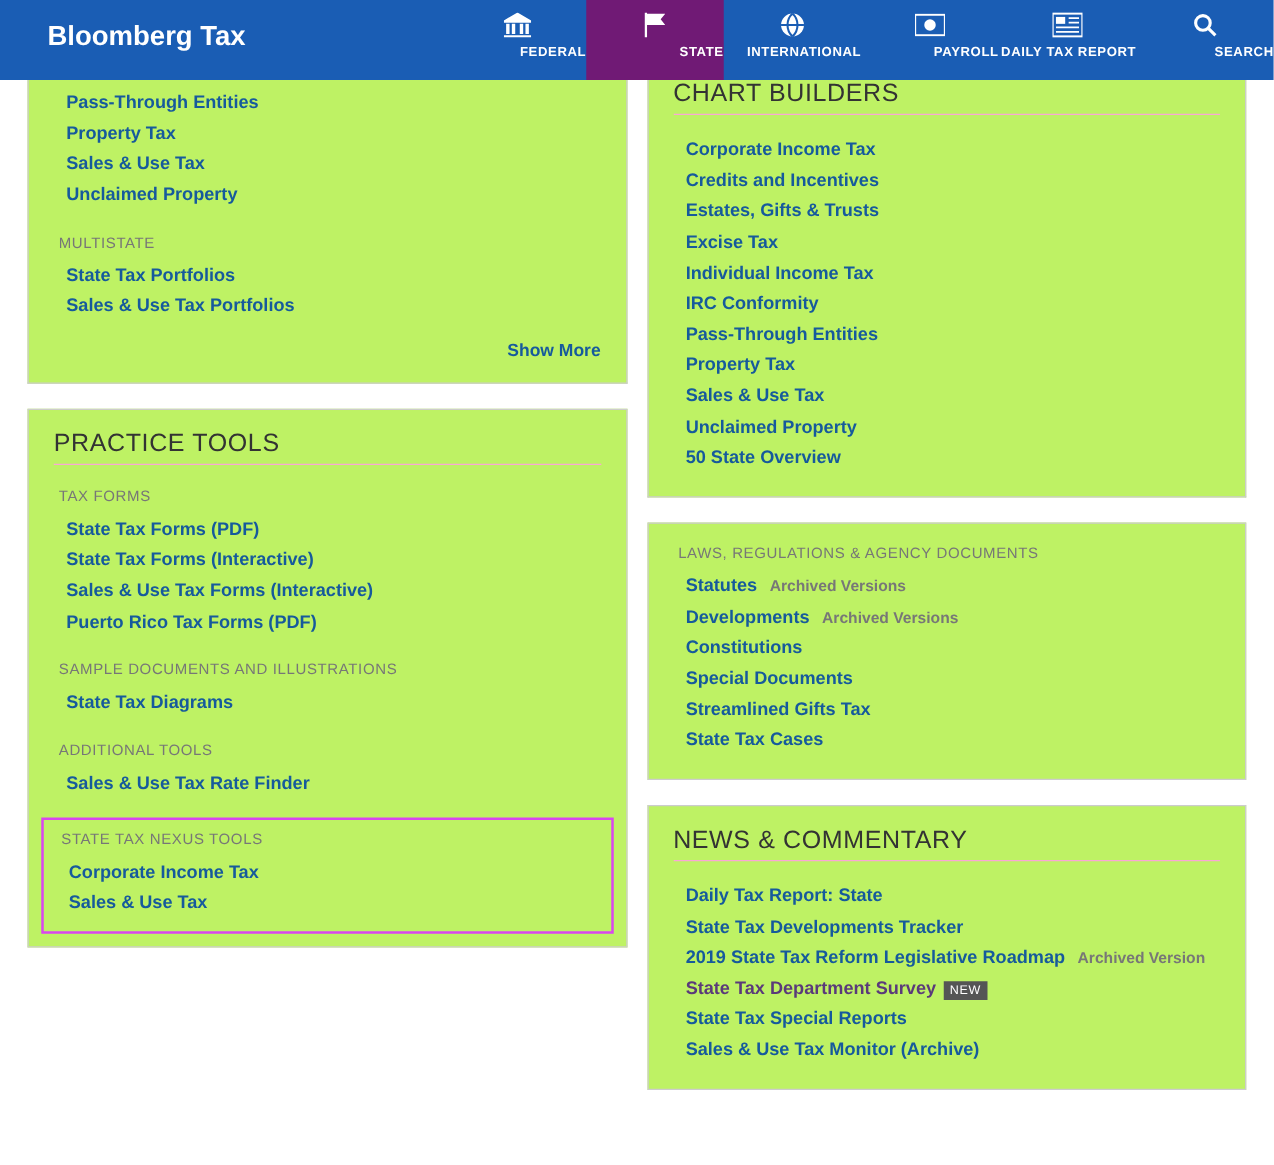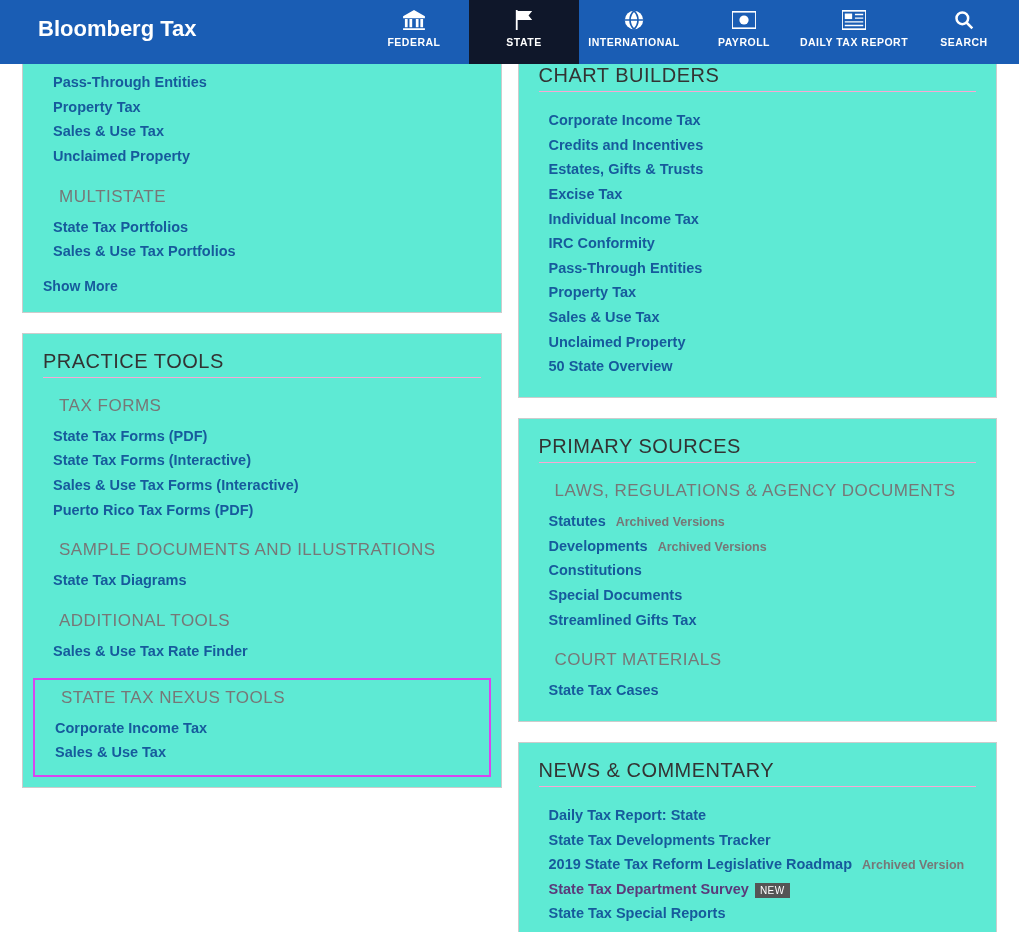--- a/index.html
+++ b/index.html
@@ -1,36 +1,36 @@
 <!DOCTYPE html>
 <html><head>
 <meta charset="utf-8">
 <style>
 * { box-sizing: border-box; margin: 0; padding: 0; }
 body { font-family: Arial, Helvetica, sans-serif; background: #fff; width: 1019px; }
 .header { background: #1a5db4; display: flex; align-items: stretch; height: 64px; }
 .logo { color: #fff; font-size: 22px; font-weight: bold; padding: 16px 28px 0 38px; width: 360px; }
 .nav { display: flex; }
 .nav-item { width: 110px; text-align: center; color: #fff; cursor: pointer; padding-top: 8px; }
-.nav-item.active { background: #0f172a; }
+.nav-item.active { background: #701a75; }
 .nav-icon { height: 24px; display: flex; align-items: center; justify-content: center; }
-.nav-label { font-size: 10.5px; letter-spacing: 0.5px; font-weight: bold; margin-top: 4px; }
+.nav-label { font-size: 10.5px; letter-spacing: 0.5px; font-weight: bold; margin-top: 4px; text-align: right; }
 .content { display: flex; gap: 16px; padding: 0 22px 20px 22px; }
 .col { flex: 1; }
-.panel { border: 1px solid #ccc; padding: 16px 20px 18px 20px; margin-top: 0; background: #5eead4; }
+.panel { border: 1px solid #ccc; padding: 16px 20px 18px 20px; margin-top: 0; background: #bef264; }
 .panel + .panel, .panel.spaced { margin-top: 20px; }
 .panel-title { font-size: 20px; color: #333; border-bottom: 1px solid #f9a8d4; padding-bottom: 4px; margin-bottom: 16px; letter-spacing: 0.5px; }
-.subhead { color: #777; font-size: 17px; letter-spacing: 0.5px; margin: 18px 0 8px 16px; }
+.subhead { color: #777; font-size: 12px; letter-spacing: 0.5px; margin: 18px 0 8px 4px; }
 .subhead:first-of-type { margin-top: 0; }
 .links { padding-left: 10px; }
 .link { color: #165a9c; font-weight: bold; font-size: 14.5px; line-height: 1.7; cursor: pointer; display: block; }
 .link.visited { color: #5a3a7a; }
 .inline-note { color: #777; font-size: 12.5px; font-weight: bold; margin-left: 10px; cursor: pointer; }
 .badge { background: #555; color: #fff; font-size: 10px; padding: 2px 5px; margin-left: 6px; letter-spacing: 0.5px; vertical-align: middle; }
-.show-more { text-align: left; color: #165a9c; font-weight: bold; font-size: 14px; margin-top: 14px; cursor: pointer; }
+.show-more { text-align: right; color: #165a9c; font-weight: bold; font-size: 14px; margin-top: 14px; cursor: pointer; }
 .highlight-box { border: 2px solid #d946ef; padding: 8px 10px 10px 10px; margin: 14px -10px -8px -10px; }
 .highlight-box .subhead { margin-top: 0; }
 .row-link { display: flex; align-items: baseline; }
 svg { fill: #fff; }
 </style>
 </head>
 <body>
 
 <div class="header">
   <div class="logo">Bloomberg Tax</div>
@@ -150,36 +150,34 @@
         <span class="link">IRC Conformity</span>
         <span class="link">Pass-Through Entities</span>
         <span class="link">Property Tax</span>
         <span class="link">Sales &amp; Use Tax</span>
         <span class="link">Unclaimed Property</span>
         <span class="link">50 State Overview</span>
       </div>
     </div>
 
     <div class="panel spaced">
-      <div class="panel-title">PRIMARY SOURCES</div>
       <div class="subhead">LAWS, REGULATIONS &amp; AGENCY DOCUMENTS</div>
       <div class="links">
         <div class="row-link">
           <span class="link">Statutes</span>
           <span class="inline-note">Archived Versions</span>
         </div>
         <div class="row-link">
           <span class="link">Developments</span>
           <span class="inline-note">Archived Versions</span>
         </div>
         <span class="link">Constitutions</span>
         <span class="link">Special Documents</span>
         <span class="link">Streamlined Gifts Tax</span>
       </div>
-      <div class="subhead">COURT MATERIALS</div>
       <div class="links">
         <span class="link">State Tax Cases</span>
       </div>
     </div>
 
     <div class="panel spaced">
       <div class="panel-title">NEWS &amp; COMMENTARY</div>
       <div class="links">
         <span class="link">Daily Tax Report: State</span>
         <span class="link">State Tax Developments Tracker</span>

